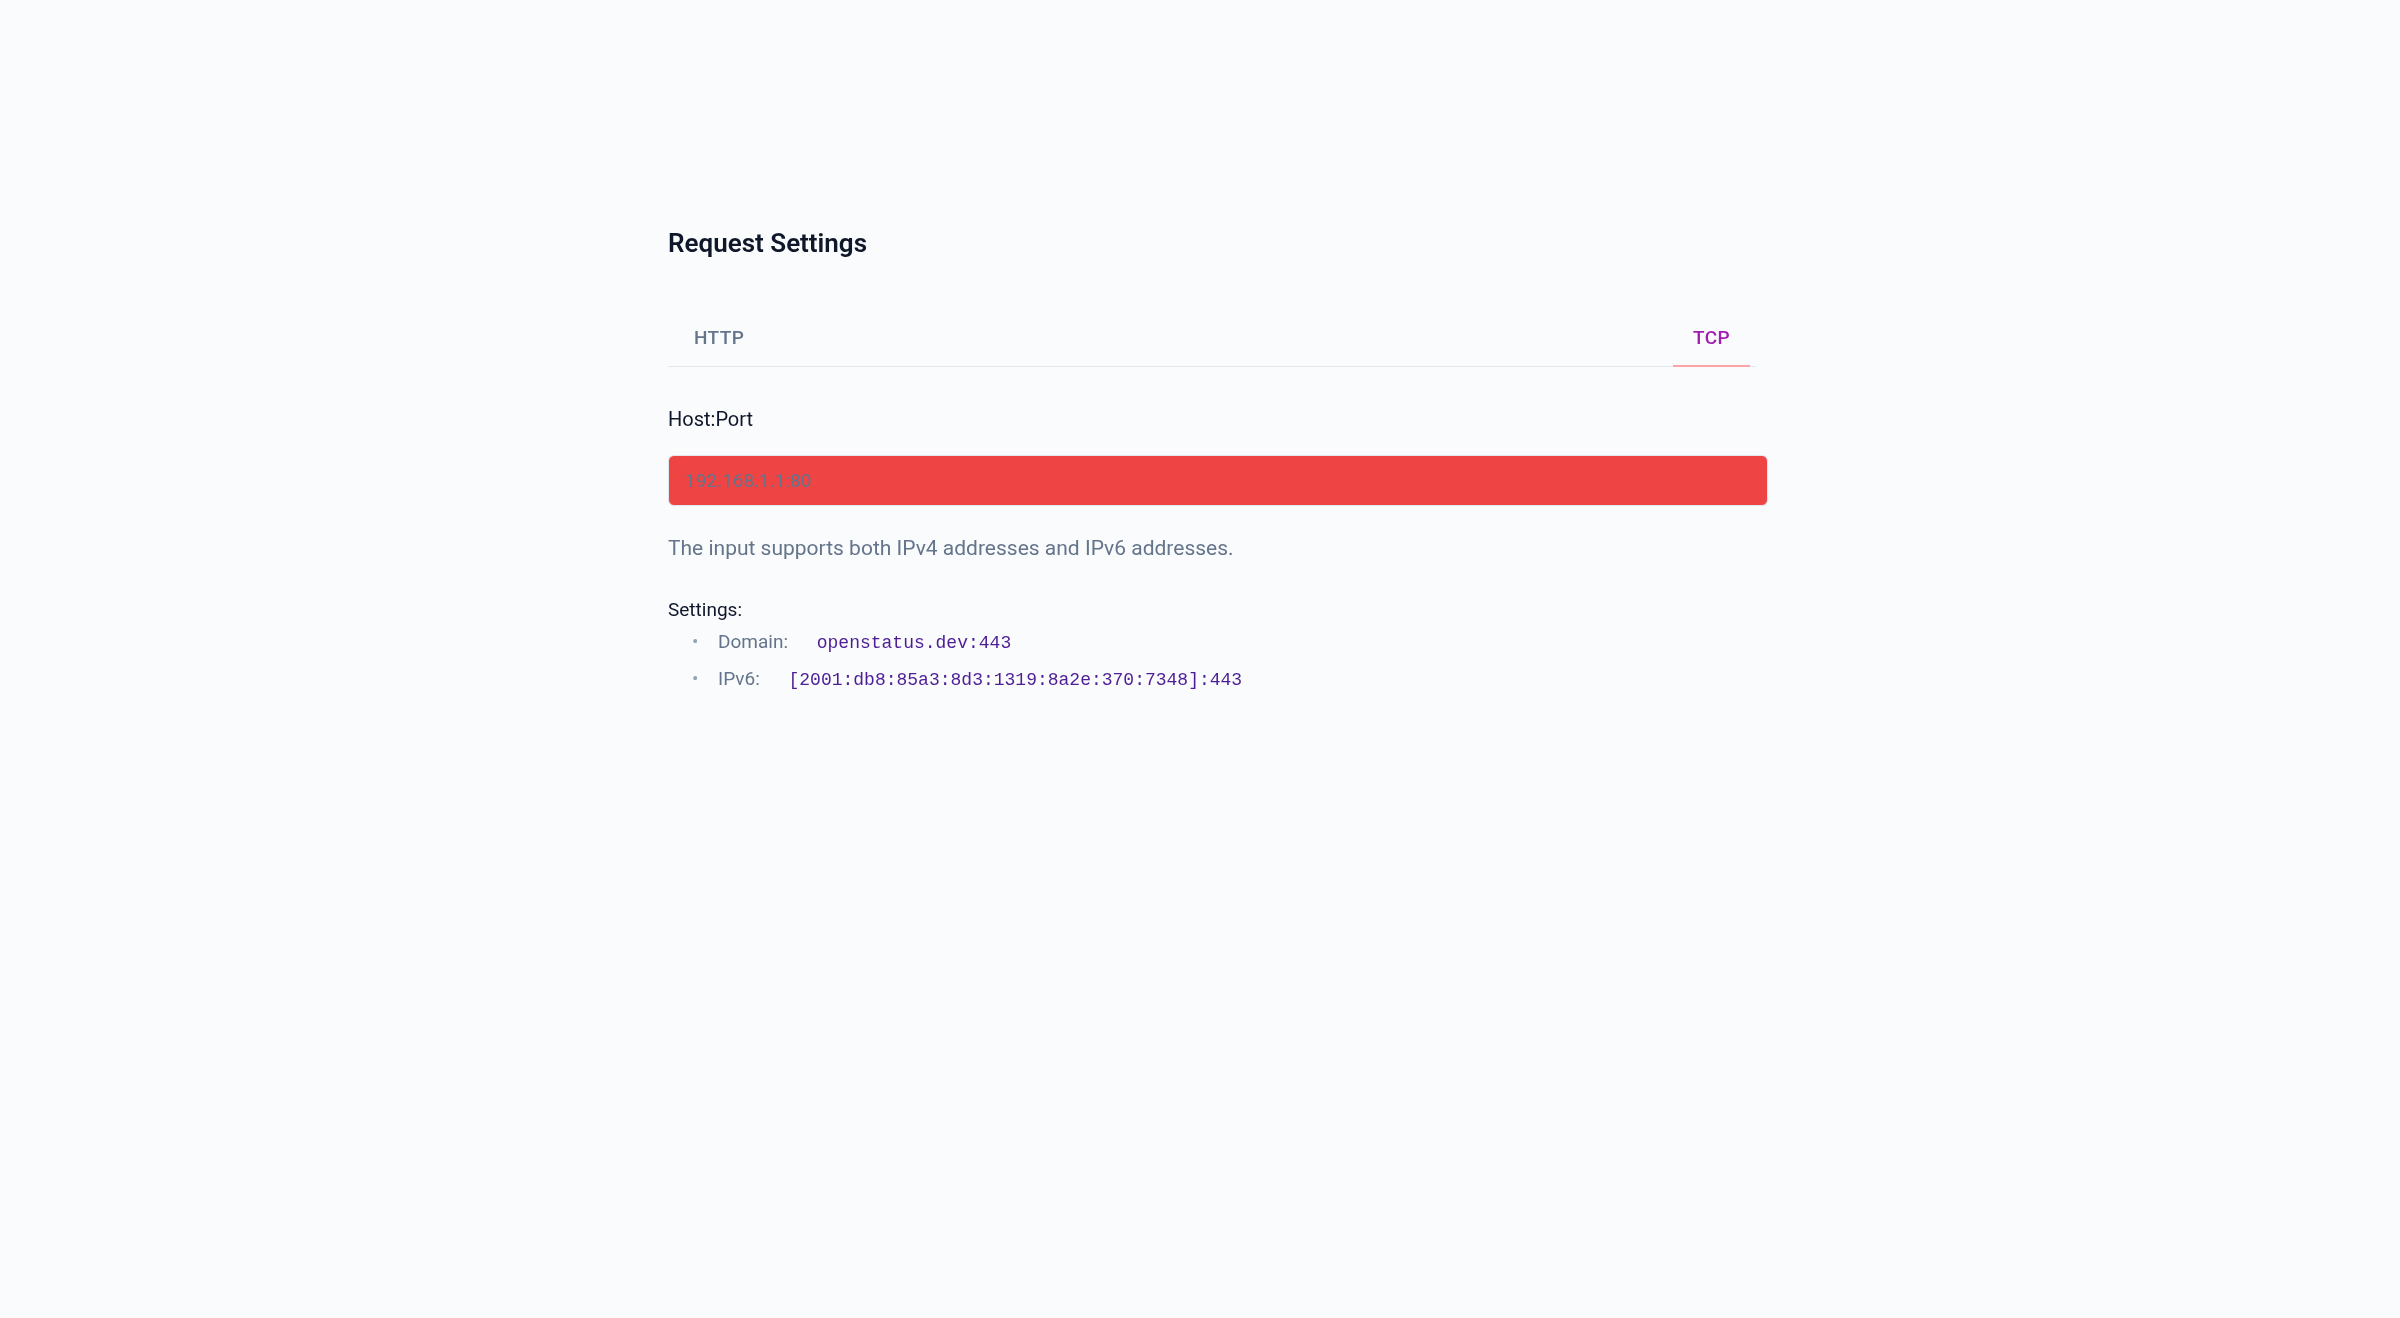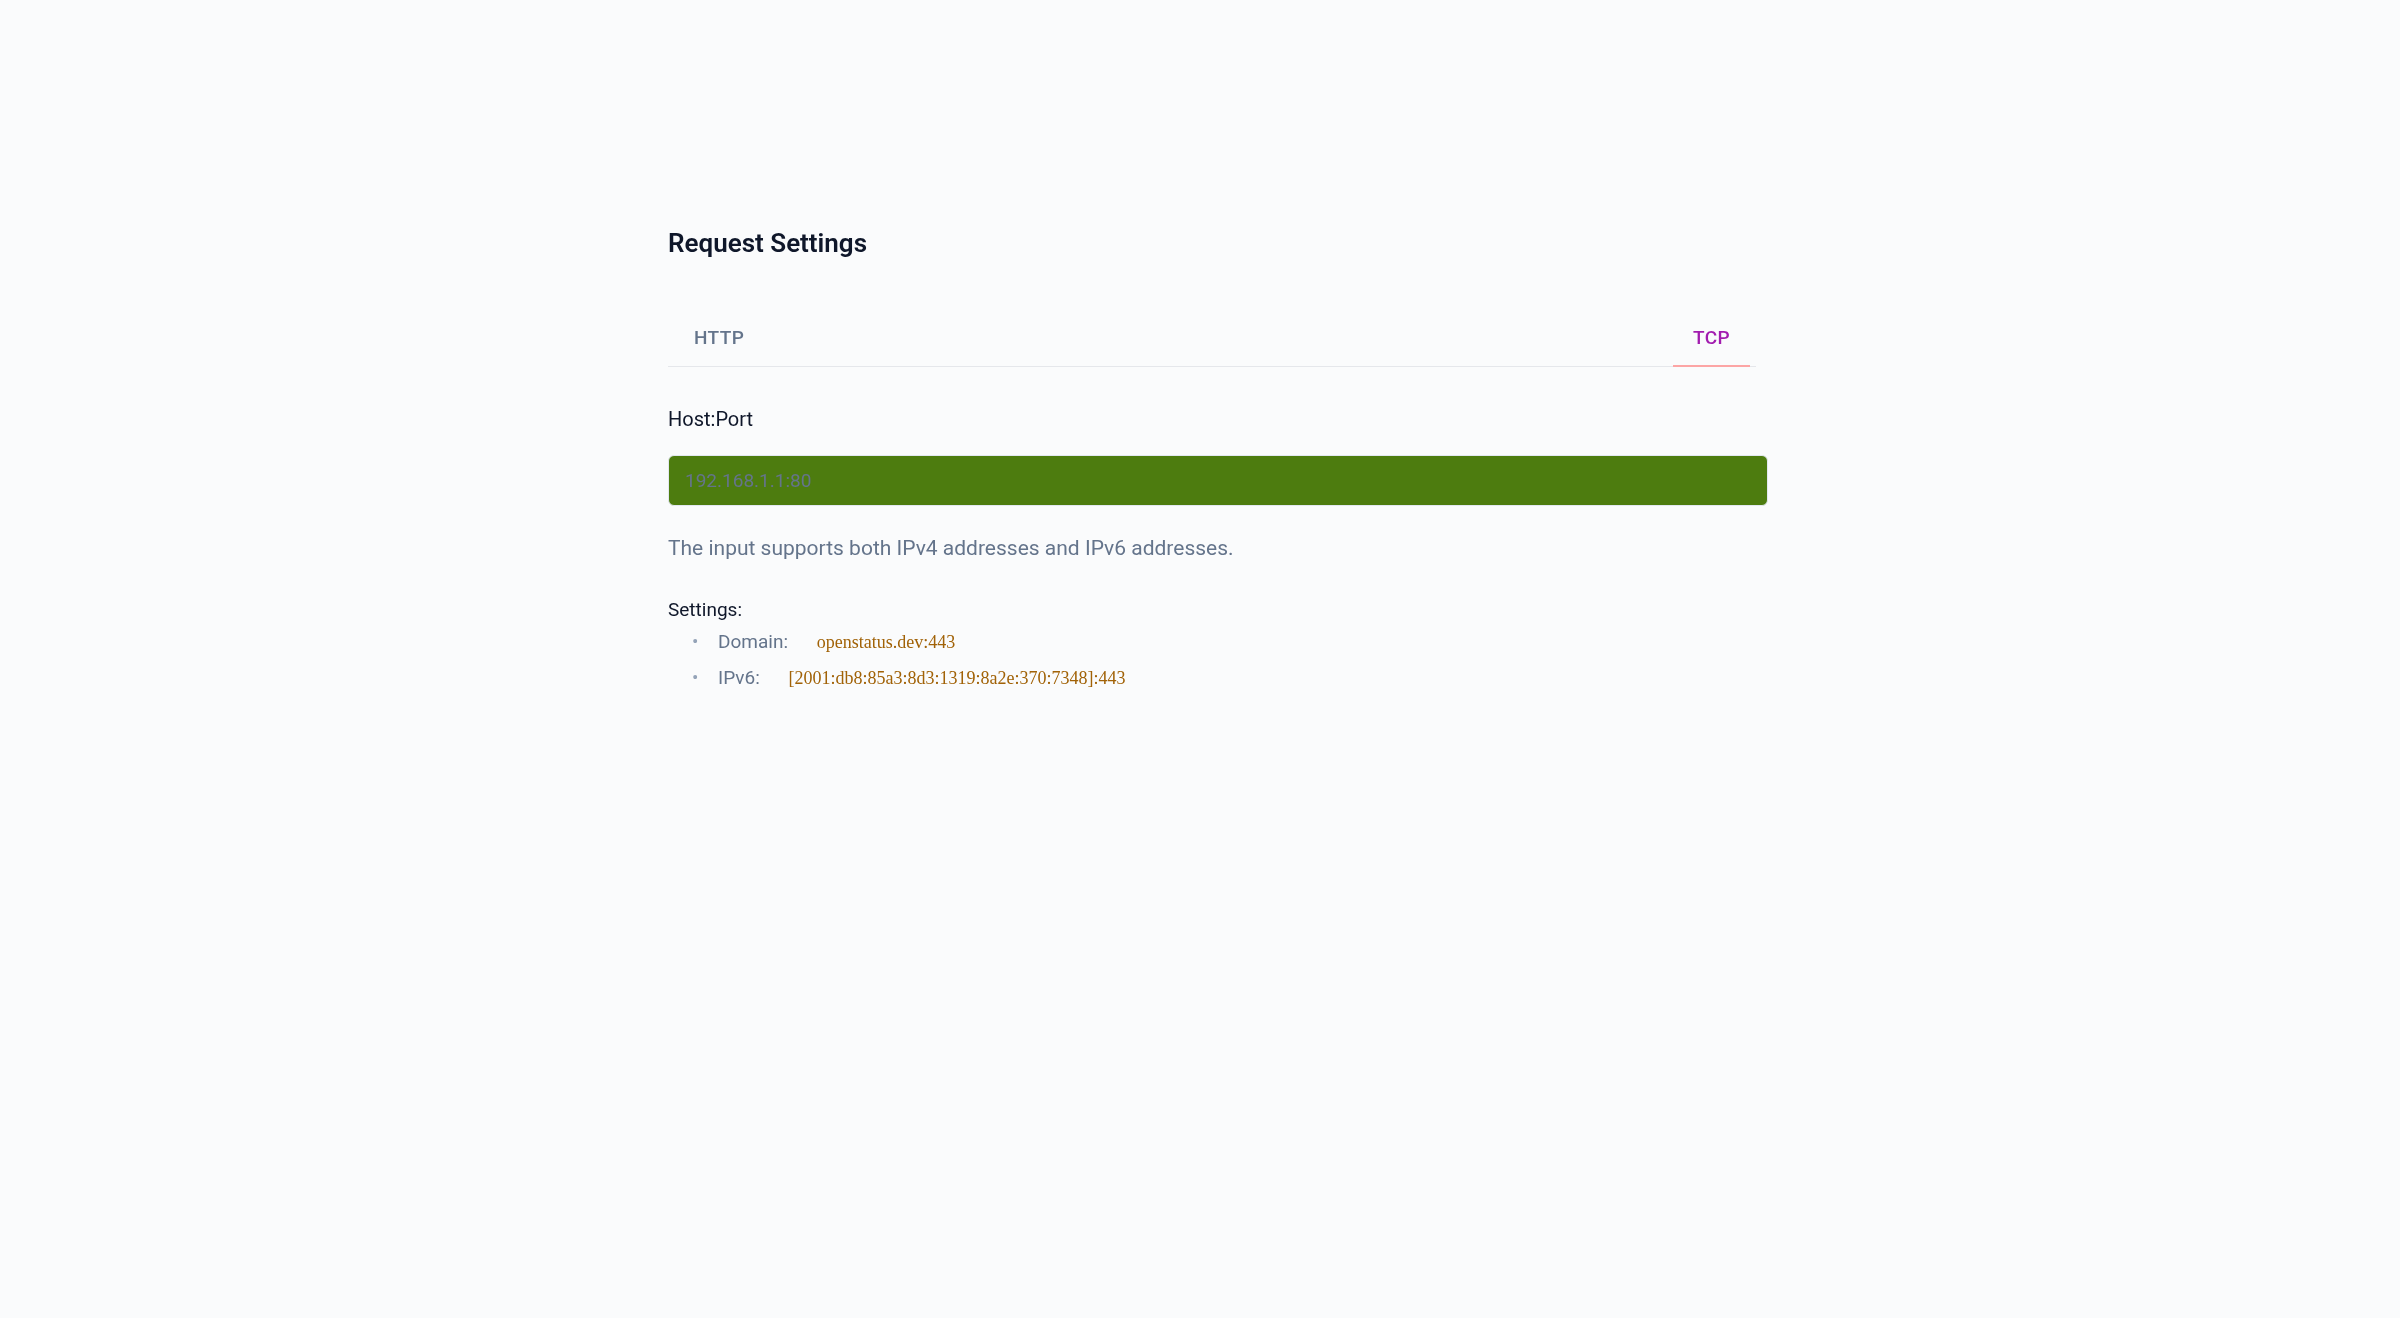--- a/index.html
+++ b/index.html
@@ -50,21 +50,21 @@
       font-size: 20px;
       font-weight: 400;
       color: #0f172a;
       margin-bottom: 18px;
       display: block;
     }
     .input {
       width: 100%;
       padding: 13px 16px;
       font-size: 19px;
-      background: #4d7c0f;
+      background: #ef4444;
       border: 1px solid #e2e8f0;
       border-radius: 6px;
       color: #0f172a;
       margin-bottom: 24px;
       font-family: inherit;
     }
     .input::placeholder {
       color: #64748b;
     }
     .help-text {
@@ -90,22 +90,22 @@
     .examples-list li::before {
       content: "•";
       position: absolute;
       left: -20px;
       color: #94a3b8;
     }
     .example-type {
       color: #64748b;
     }
     .example-code {
-      font-family: Liberation Serif, serif;
-      color: #a16207;
+      font-family: Liberation Mono, monospace;
+      color: #4c1d95;
       font-size: 18px;
     }
   </style>
 </head>
 <body>
 
 <div class="container">
   <h2 class="section-title">Request Settings</h2>
 
   <div class="tabs">

